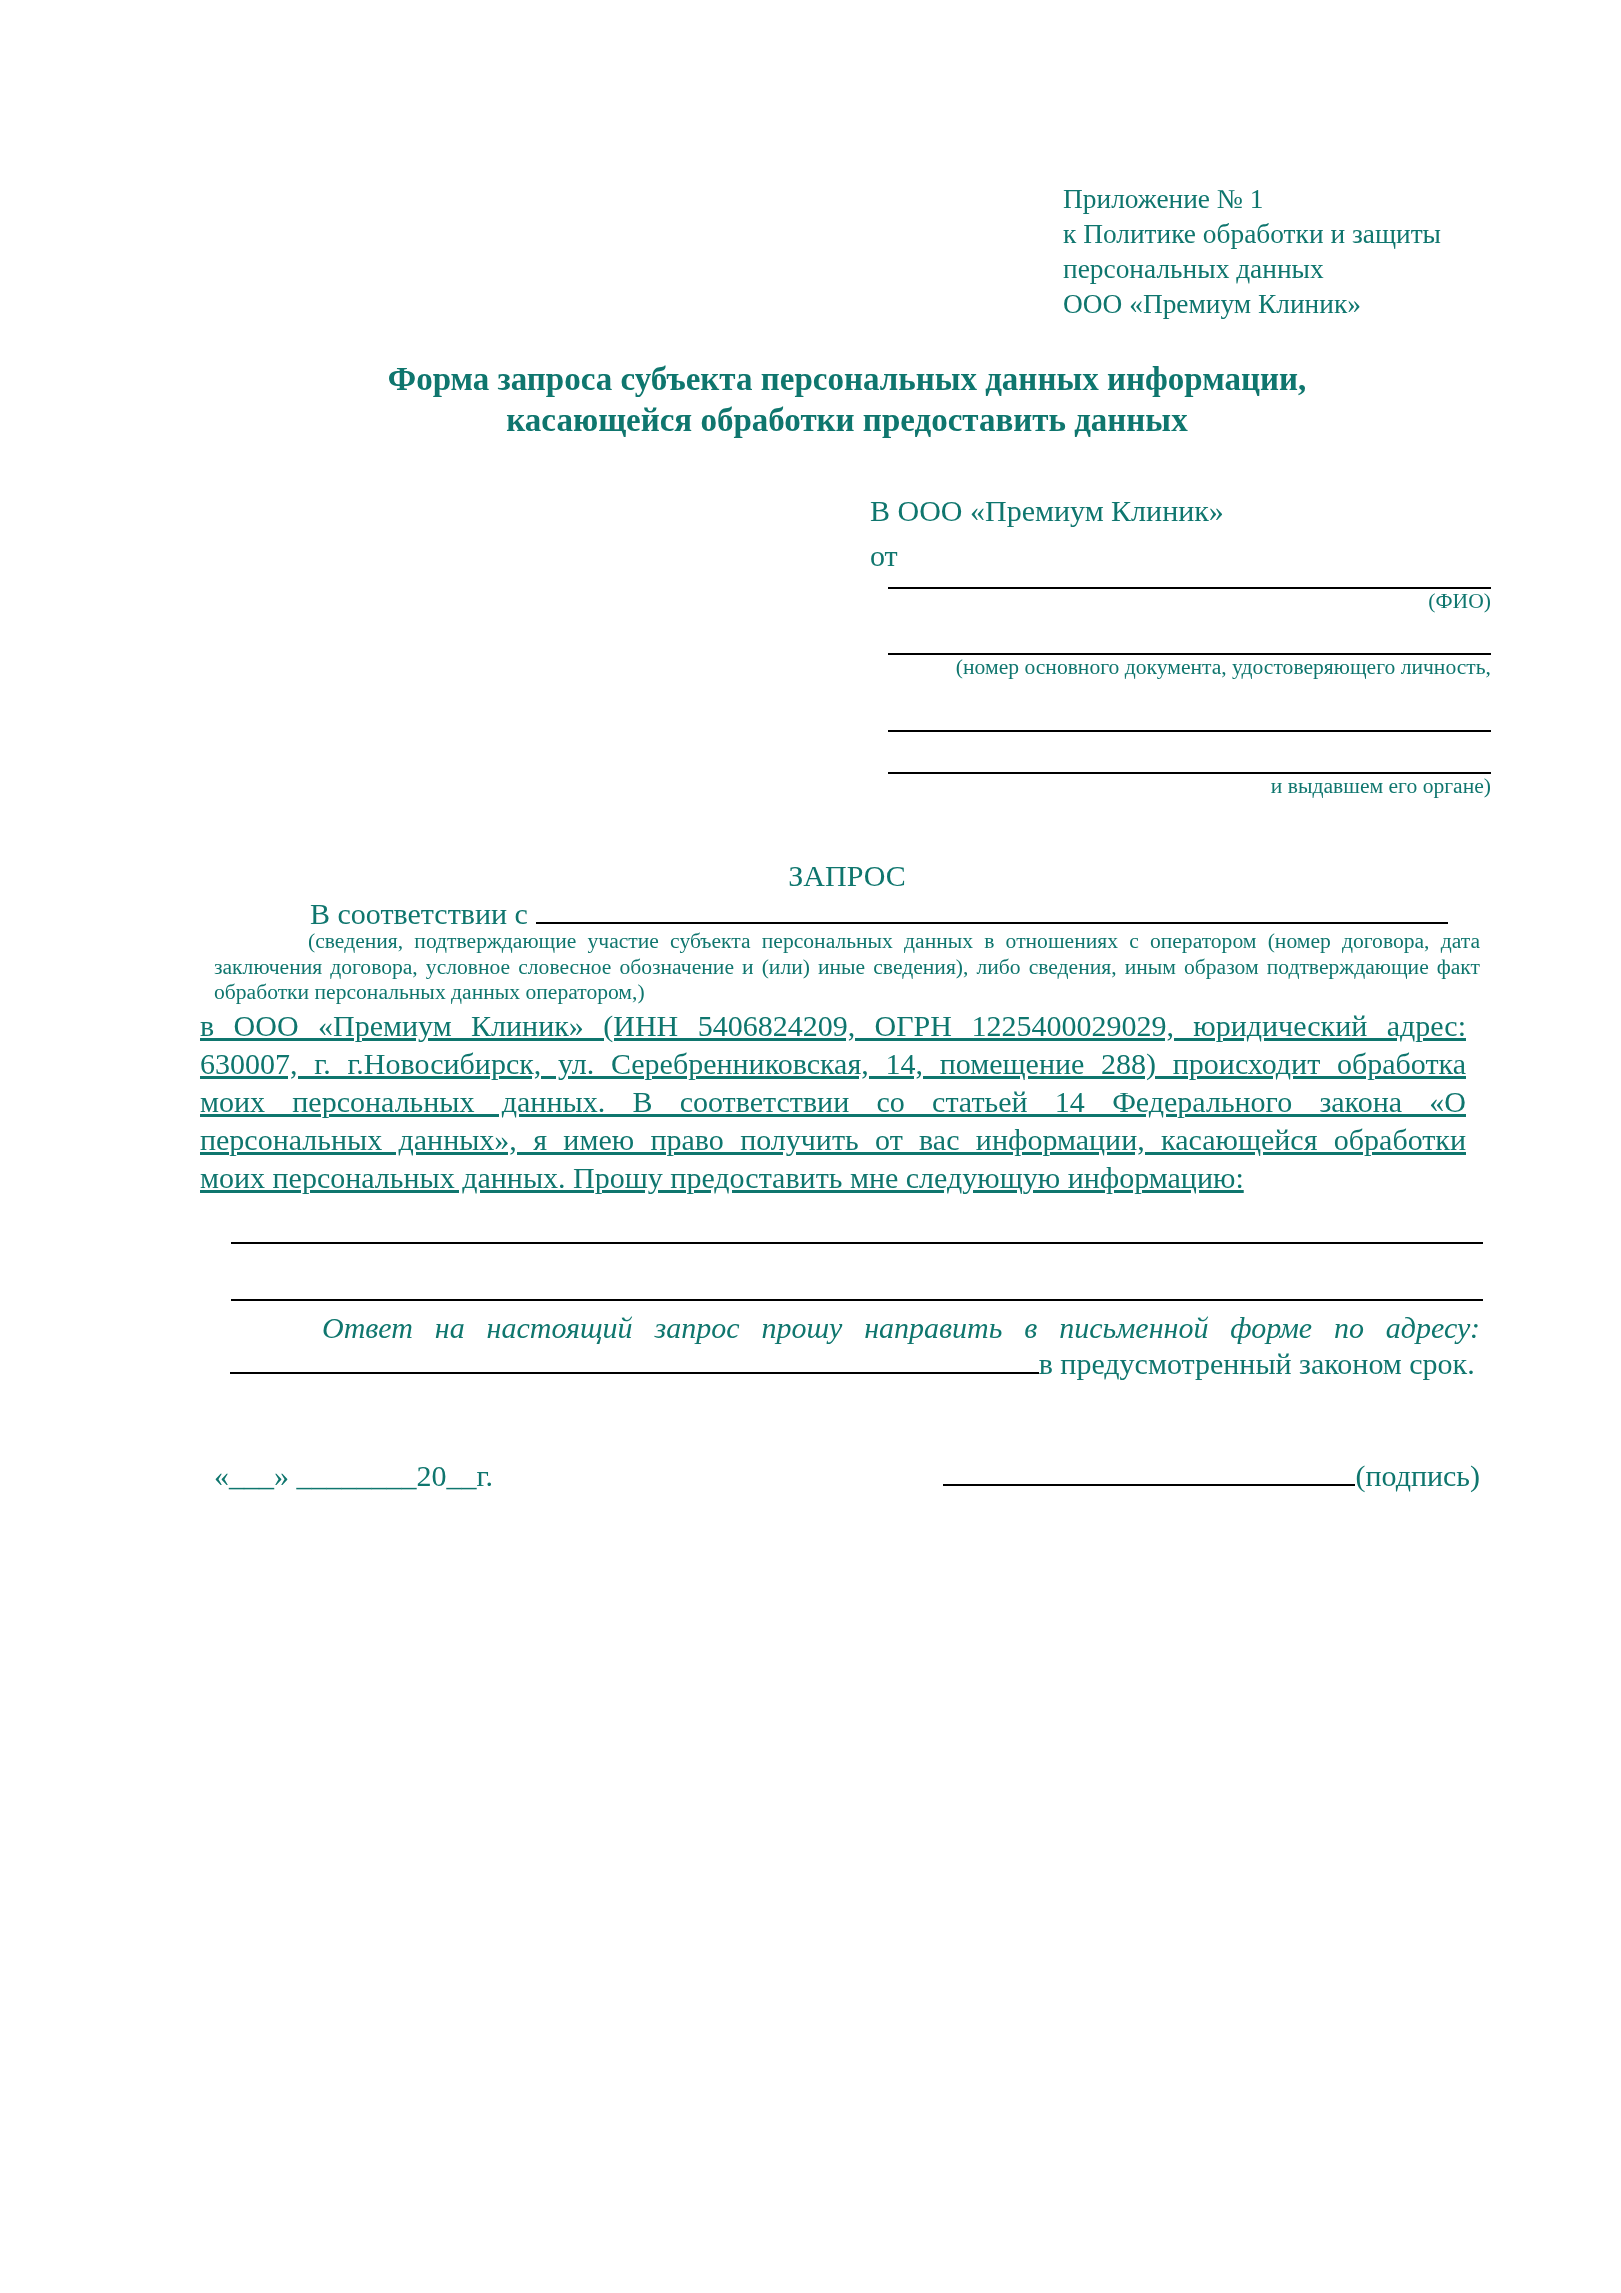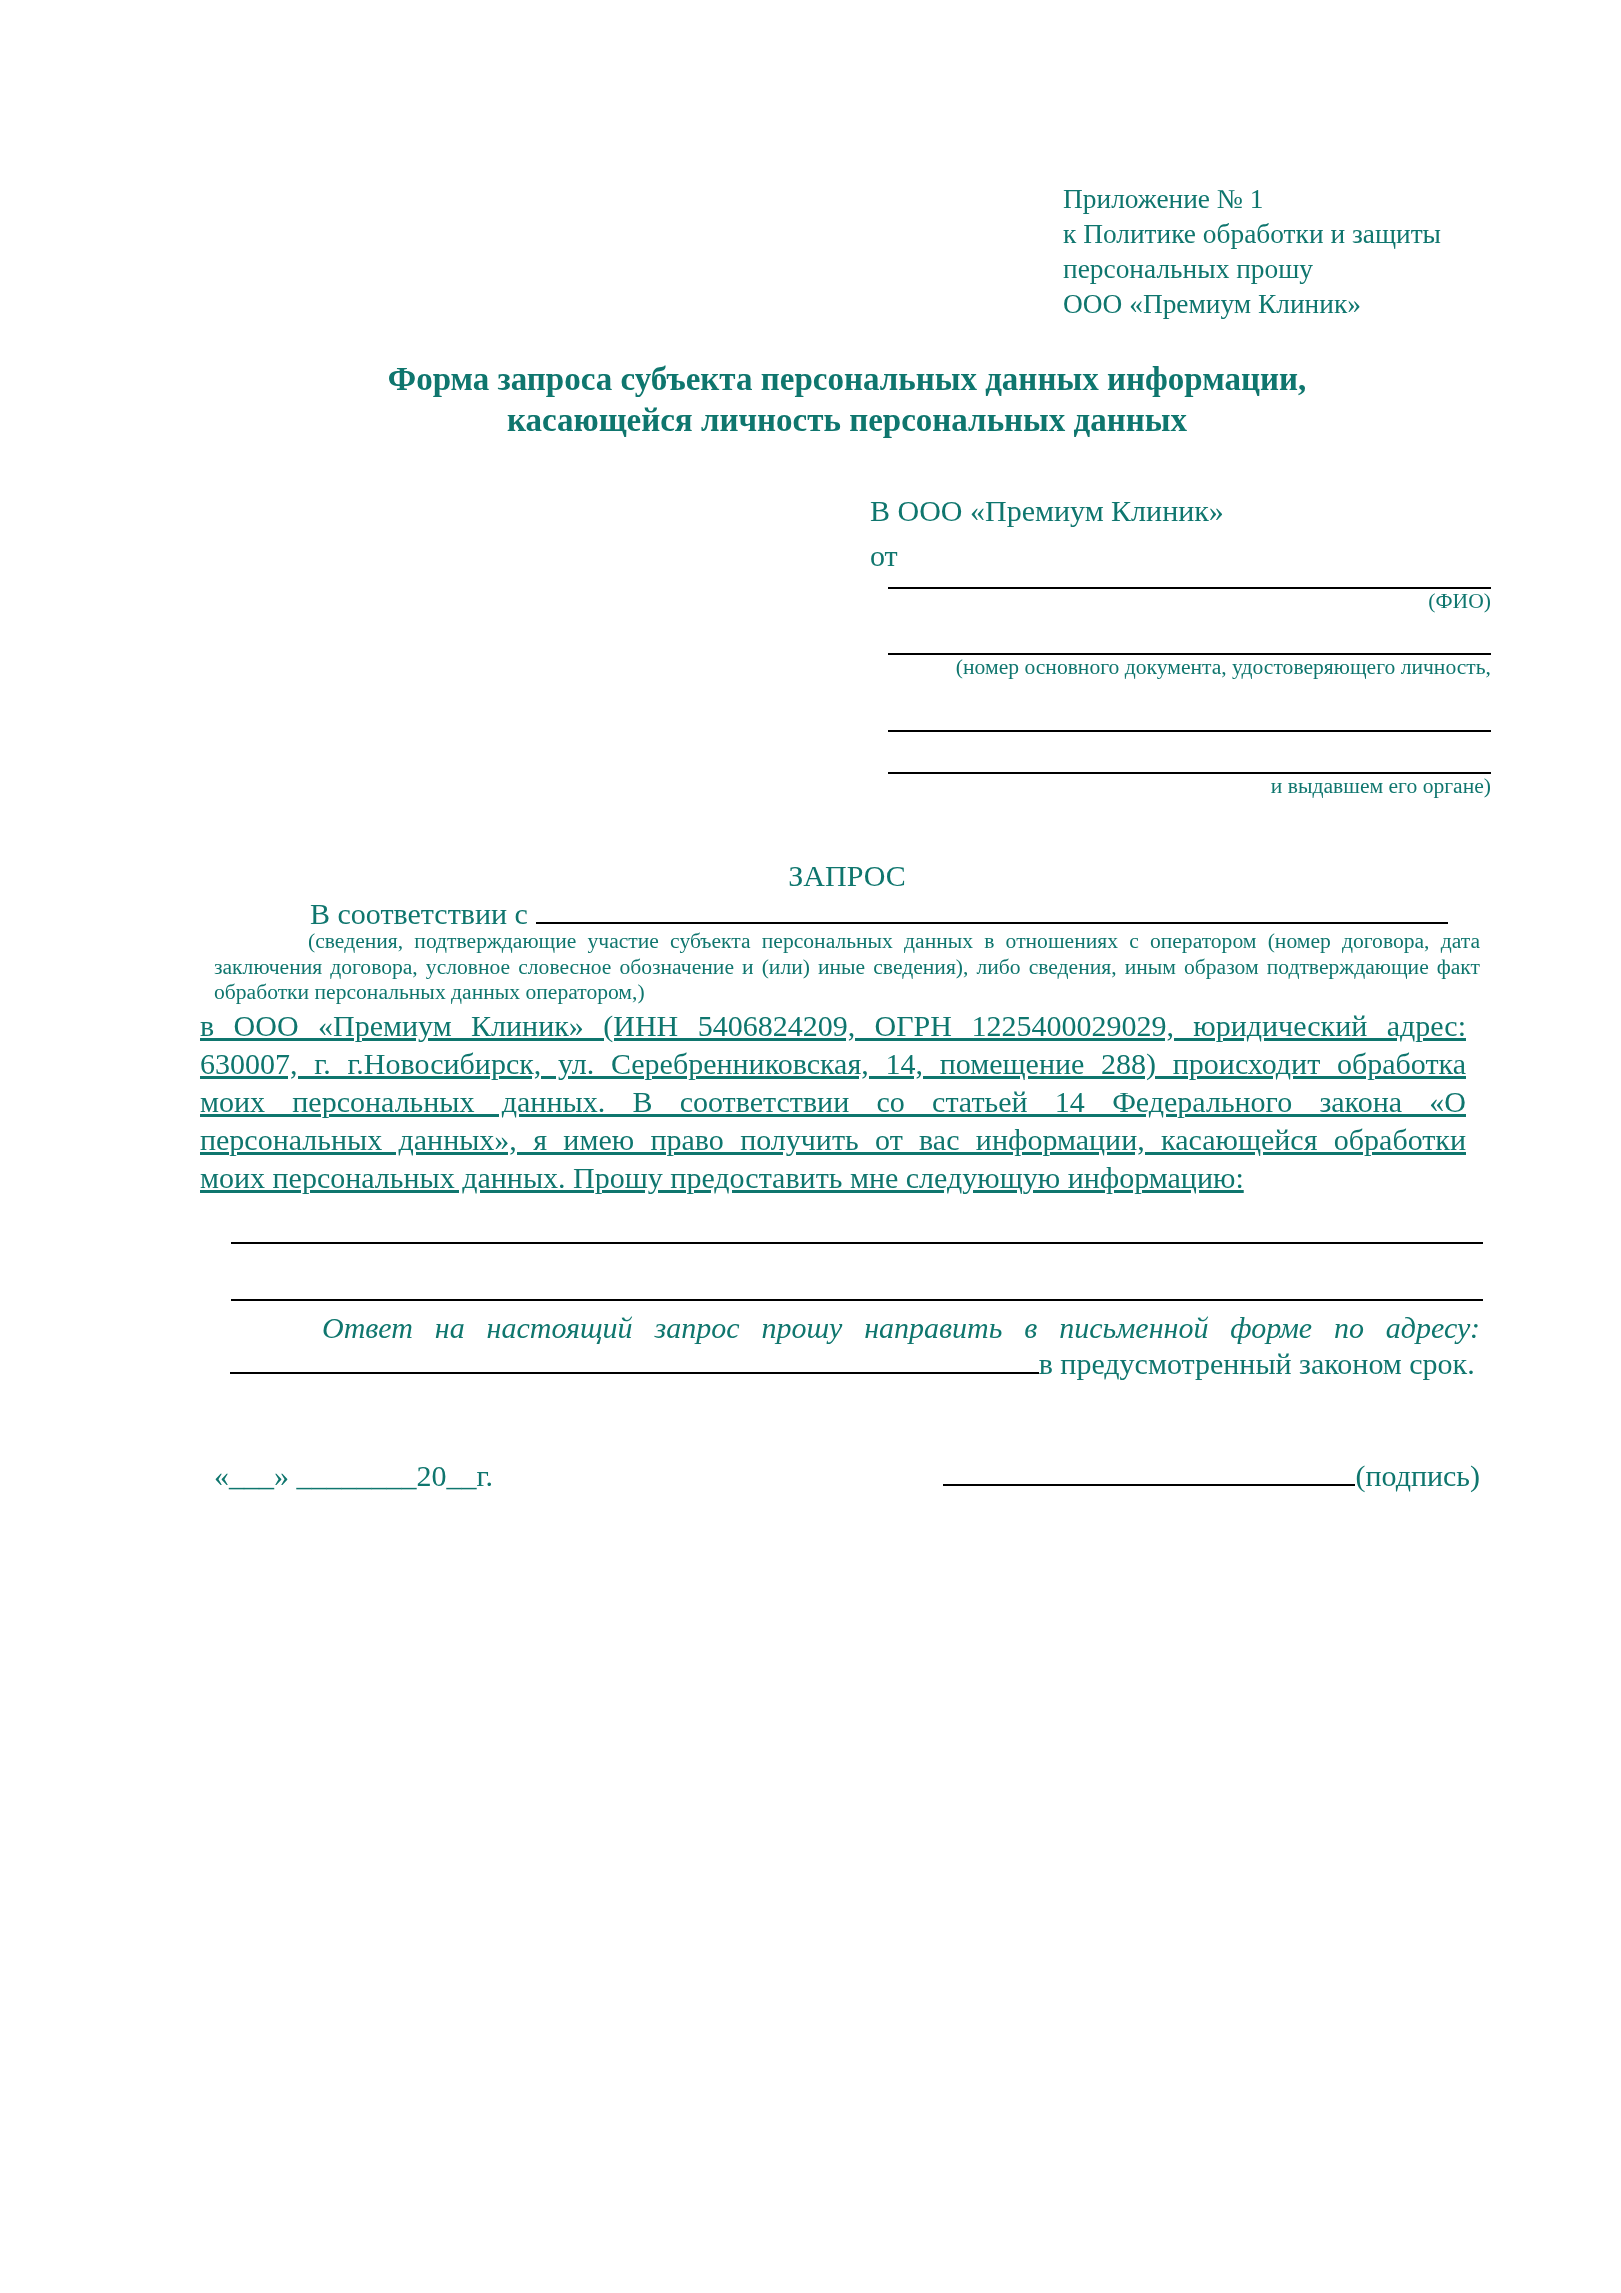--- a/index.html
+++ b/index.html
@@ -153,27 +153,27 @@
   .sig-fill { width: 412px; }
 </style>
 </head>
 <body>
 
 <div class="page">
 
   <div class="header-block">
     <div>Приложение № 1</div>
     <div>к Политике обработки и защиты</div>
-    <div>персональных прошу</div>
+    <div>персональных данных</div>
     <div>ООО «Премиум Клиник»</div>
   </div>
 
   <div class="doc-title">
     <div>Форма запроса субъекта персональных данных информации,</div>
-    <div>касающейся личность персональных данных</div>
+    <div>касающейся обработки предоставить данных</div>
   </div>
 
   <div class="addressee">
     <div class="addr-to">В ООО «Премиум Клиник»</div>
     <div class="addr-from">от</div>
     <div class="rule r1"></div>
     <div class="caption">(ФИО)</div>
     <div class="rule r2"></div>
     <div class="caption">(номер основного документа, удостоверяющего личность,</div>
     <div class="rule r3"></div>

